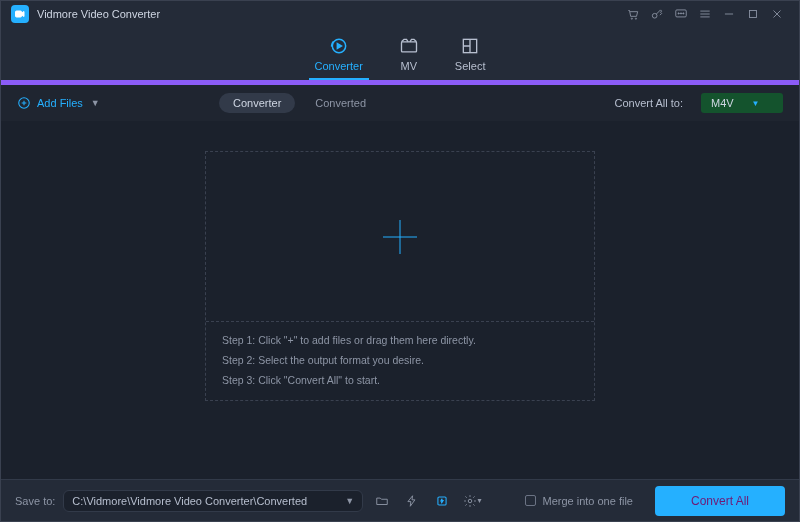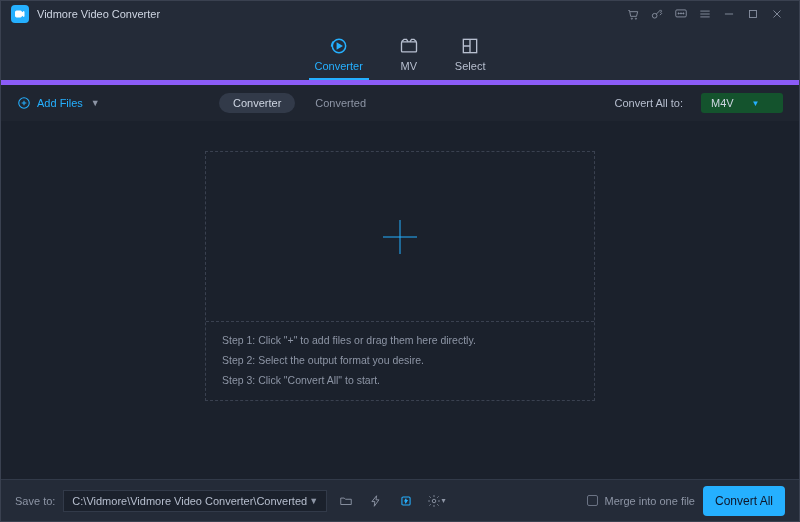--- a/index.html
+++ b/index.html
@@ -28,27 +28,27 @@
   .select .tri { color: #25b0ff; font-size: 8px; }
   .main { height: 358px; background: #1b212c; padding: 30px 0 0 0; display: flex; justify-content: center; }
   .dropzone { width: 390px; height: 250px; border: 1px dashed #3a4150; display: flex; flex-direction: column; }
   .dz-top { flex: 1; display: flex; align-items: center; justify-content: center; border-bottom: 1px dashed #3a4150; }
   .plus { width: 34px; height: 34px; position: relative; }
   .plus::before, .plus::after { content: ""; position: absolute; background: #25b0ff; }
   .plus::before { left: 50%; top: 0; bottom: 0; width: 1px; transform: translateX(-50%); }
   .plus::after  { top: 50%; left: 0; right: 0; height: 1px; transform: translateY(-50%); }
   .dz-steps { padding: 12px 16px 14px 16px; font-size: 10.5px; color: #8d95a5; display: flex; flex-direction: column; gap: 8px; }
   .footer { height: 42px; border-top: 1px solid #323a49; display: flex; align-items: center; padding: 0 14px; font-size: 11px; color: #8d95a5; background: #242b38; gap: 8px; }
-  .path-box { background: #1b212c; border: 1px solid #323a49; padding: 4px 8px; border-radius: 0; color: #b7bfcf; display: flex; align-items: center; min-width: 240px; justify-content: space-between; }
+  .path-box { background: #1b212c; border: 1px solid #323a49; padding: 4px 8px; border-radius: 6px; color: #b7bfcf; display: flex; align-items: center; min-width: 240px; justify-content: space-between; gap: 36px; }
   .icon-btn { width: 22px; height: 22px; display: flex; align-items: center; justify-content: center; border-radius: 3px; color: #8d95a5; }
   .icon-btn svg { width: 14px; height: 14px; }
   .icon-btn.on { color: #25b0ff; }
   .merge { display: flex; align-items: center; gap: 6px; margin-left: auto; }
   .cbox { width: 11px; height: 11px; border: 1px solid #6b7384; border-radius: 2px; }
-  .convert-btn { background: #25b0ff; color: #0f172a; padding: 8px 12px; border-radius: 4px; font-size: 12px; cursor: pointer; }
+  .convert-btn { background: #25b0ff; color: #701a75; padding: 8px 36px; border-radius: 4px; margin-left: 14px; font-size: 12px; cursor: pointer; }
 </style>
 </head>
 <body>
 
 <div class="titlebar">
   <div class="logo">
     <svg viewBox="0 0 24 24" fill="none" stroke="#fff" stroke-width="2">
         <rect x="3" y="6" width="12" height="12" rx="2" fill="#fff"></rect>
         <path d="M15 10l5-3v10l-5-3" fill="#fff"></path>
       </svg>

